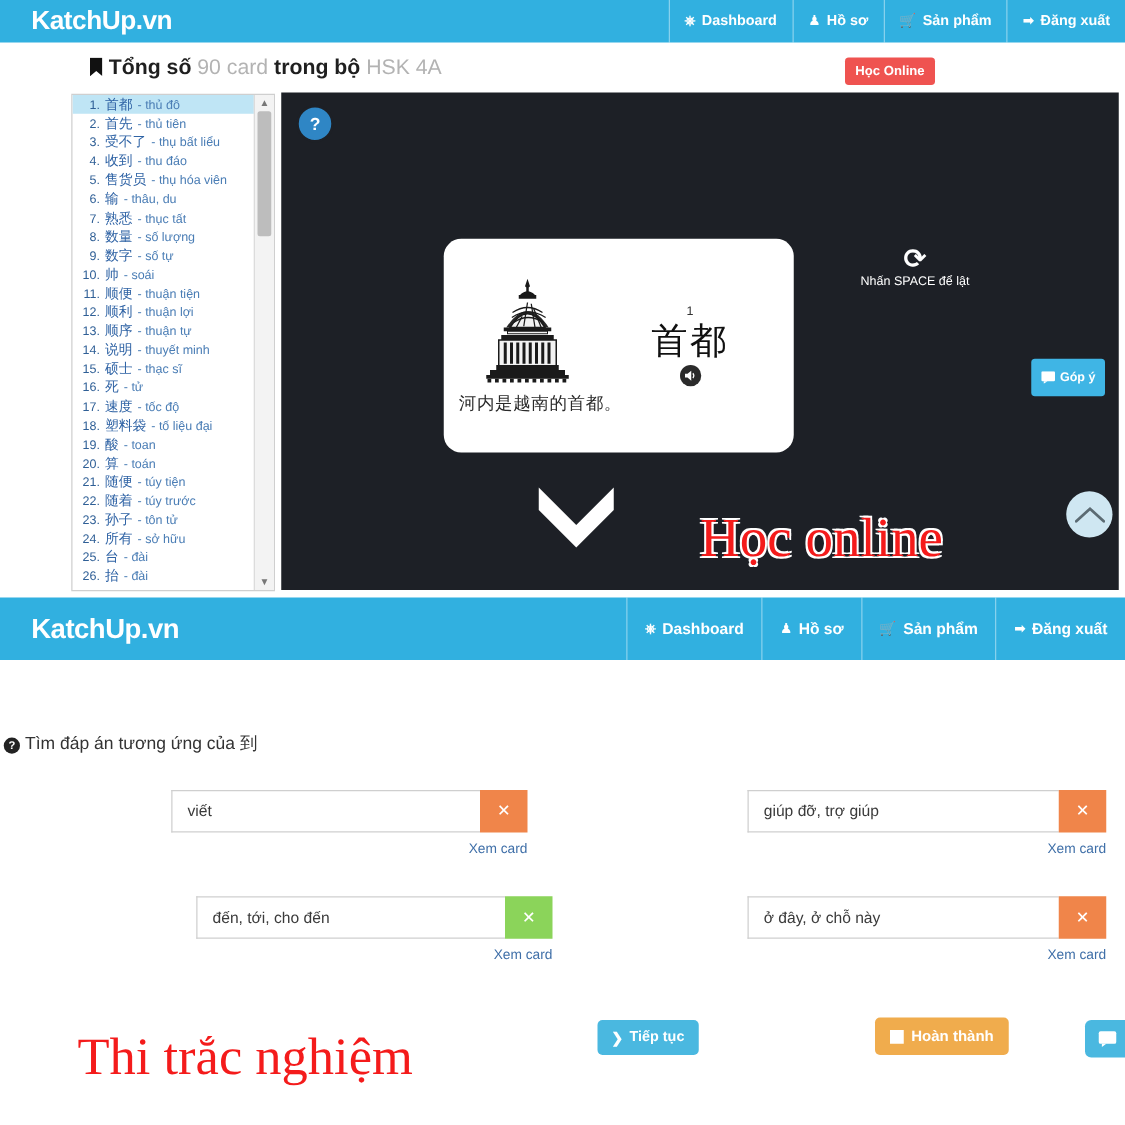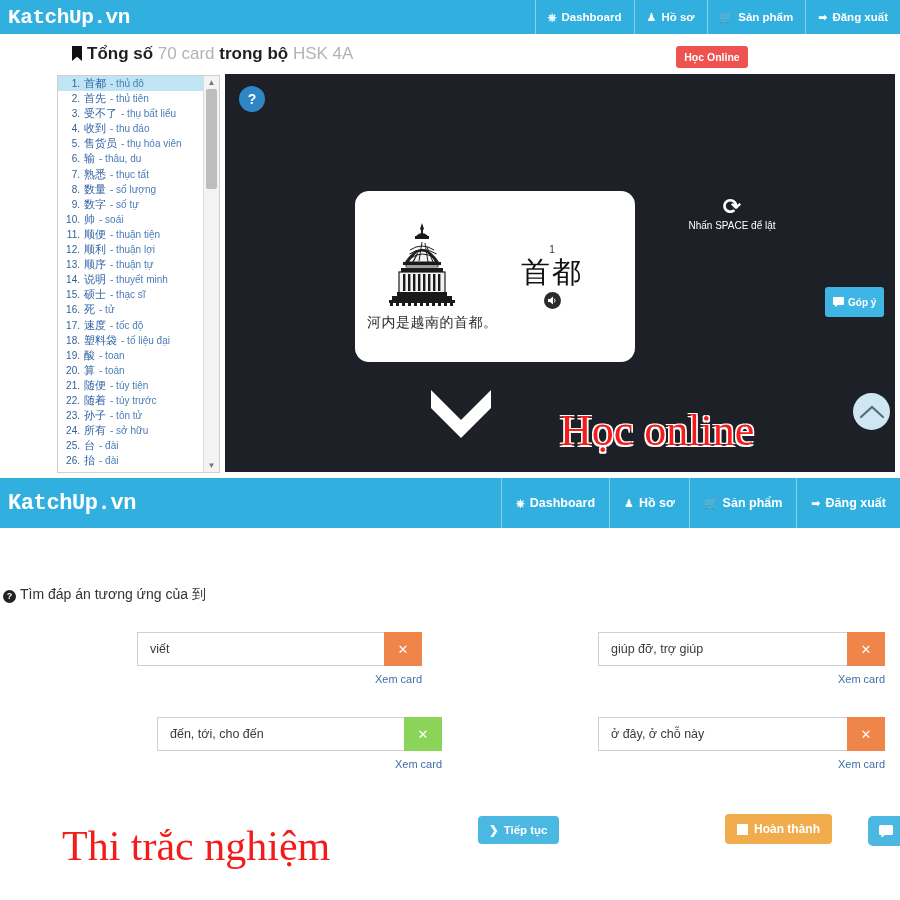--- a/index.html
+++ b/index.html
@@ -11,22 +11,22 @@
   .page{position:relative;width:900px;height:900px;}
 
   
   .navbar{
     position:absolute;left:0;width:900px;height:34px;
     background:#31b0e0;display:flex;align-items:stretch;
   }
   .navbar.nav-top{top:0;height:34px;}
   .navbar.nav-bottom{top:478px;height:50px;}
   .brand{
-    display:flex;align-items:center;padding-left:8px;
-    color:#ffffff;font-family:Liberation Mono, monospace;
+    display:flex;align-items:center;padding-left:25px;
+    color:#ffffff;font-family:Liberation Sans, sans-serif;
     font-weight:bold;letter-spacing:-0.4px;
   }
   .nav-top .brand{font-size:21px;}
   .nav-bottom .brand{font-size:22px;}
   .nav-links{margin-left:auto;display:flex;align-items:stretch;}
   .nav-item{
     display:flex;align-items:center;gap:5px;
     color:#ffffff;font-size:11.5px;font-weight:bold;
     padding:0 12px;border-left:1px solid rgba(255,255,255,.42);
     white-space:nowrap;cursor:pointer;
@@ -175,21 +175,21 @@
   .btn-tieptuc{
     position:absolute;left:478px;top:816px;height:28px;
     background:#4ab8e0;color:#fff;border:none;border-radius:4px;
     font-size:11.5px;font-weight:bold;padding:0 11px;cursor:pointer;
     display:flex;align-items:center;gap:5px;font-family:"Liberation Sans",sans-serif;
   }
   .btn-hoanthanh{
     position:absolute;left:700px;top:814px;height:30px;
     background:#f0ac4d;color:#fff;border:none;border-radius:4px;
     font-size:12px;font-weight:bold;padding:0 12px;cursor:pointer;
-    display:flex;align-items:center;gap:6px;font-family:"Liberation Sans",sans-serif;margin-left:25px;
+    display:flex;align-items:center;gap:6px;font-family:"Liberation Sans",sans-serif;
   }
   .btn-hoanthanh .sq{width:11px;height:11px;background:#fff;display:inline-block;}
   .btn-chat{
     position:absolute;left:868px;top:816px;width:36px;height:30px;
     background:#4ab8e0;border:none;border-radius:5px;cursor:pointer;
     display:flex;align-items:center;justify-content:center;
   }
   .overlay-thi{
     position:absolute;left:62px;top:822px;
     font-family:"Liberation Serif","DejaVu Serif",serif;
@@ -218,21 +218,21 @@
       </div>
       <div class="nav-item">
         <span class="nav-ico">➡</span>
         <span>Đăng xuất</span>
       </div>
     </div>
   </div>
 
   <div class="fc-title">
     <span class="bookmark-ico"></span><span>Tổng số</span>
-    <span class="muted">70 card</span>
+    <span class="muted">90 card</span>
     <span>trong bộ</span>
     <span class="muted">HSK 4A</span>
   </div>
   <button class="btn-hoc-online">Học Online</button>
 
   <div class="wordlist">
     <div class="wl-scroll" id="wl-scroll">
         <div class="wl-row sel">
           <span class="wl-num">1.</span>
           <span class="wl-hz">首都</span>

